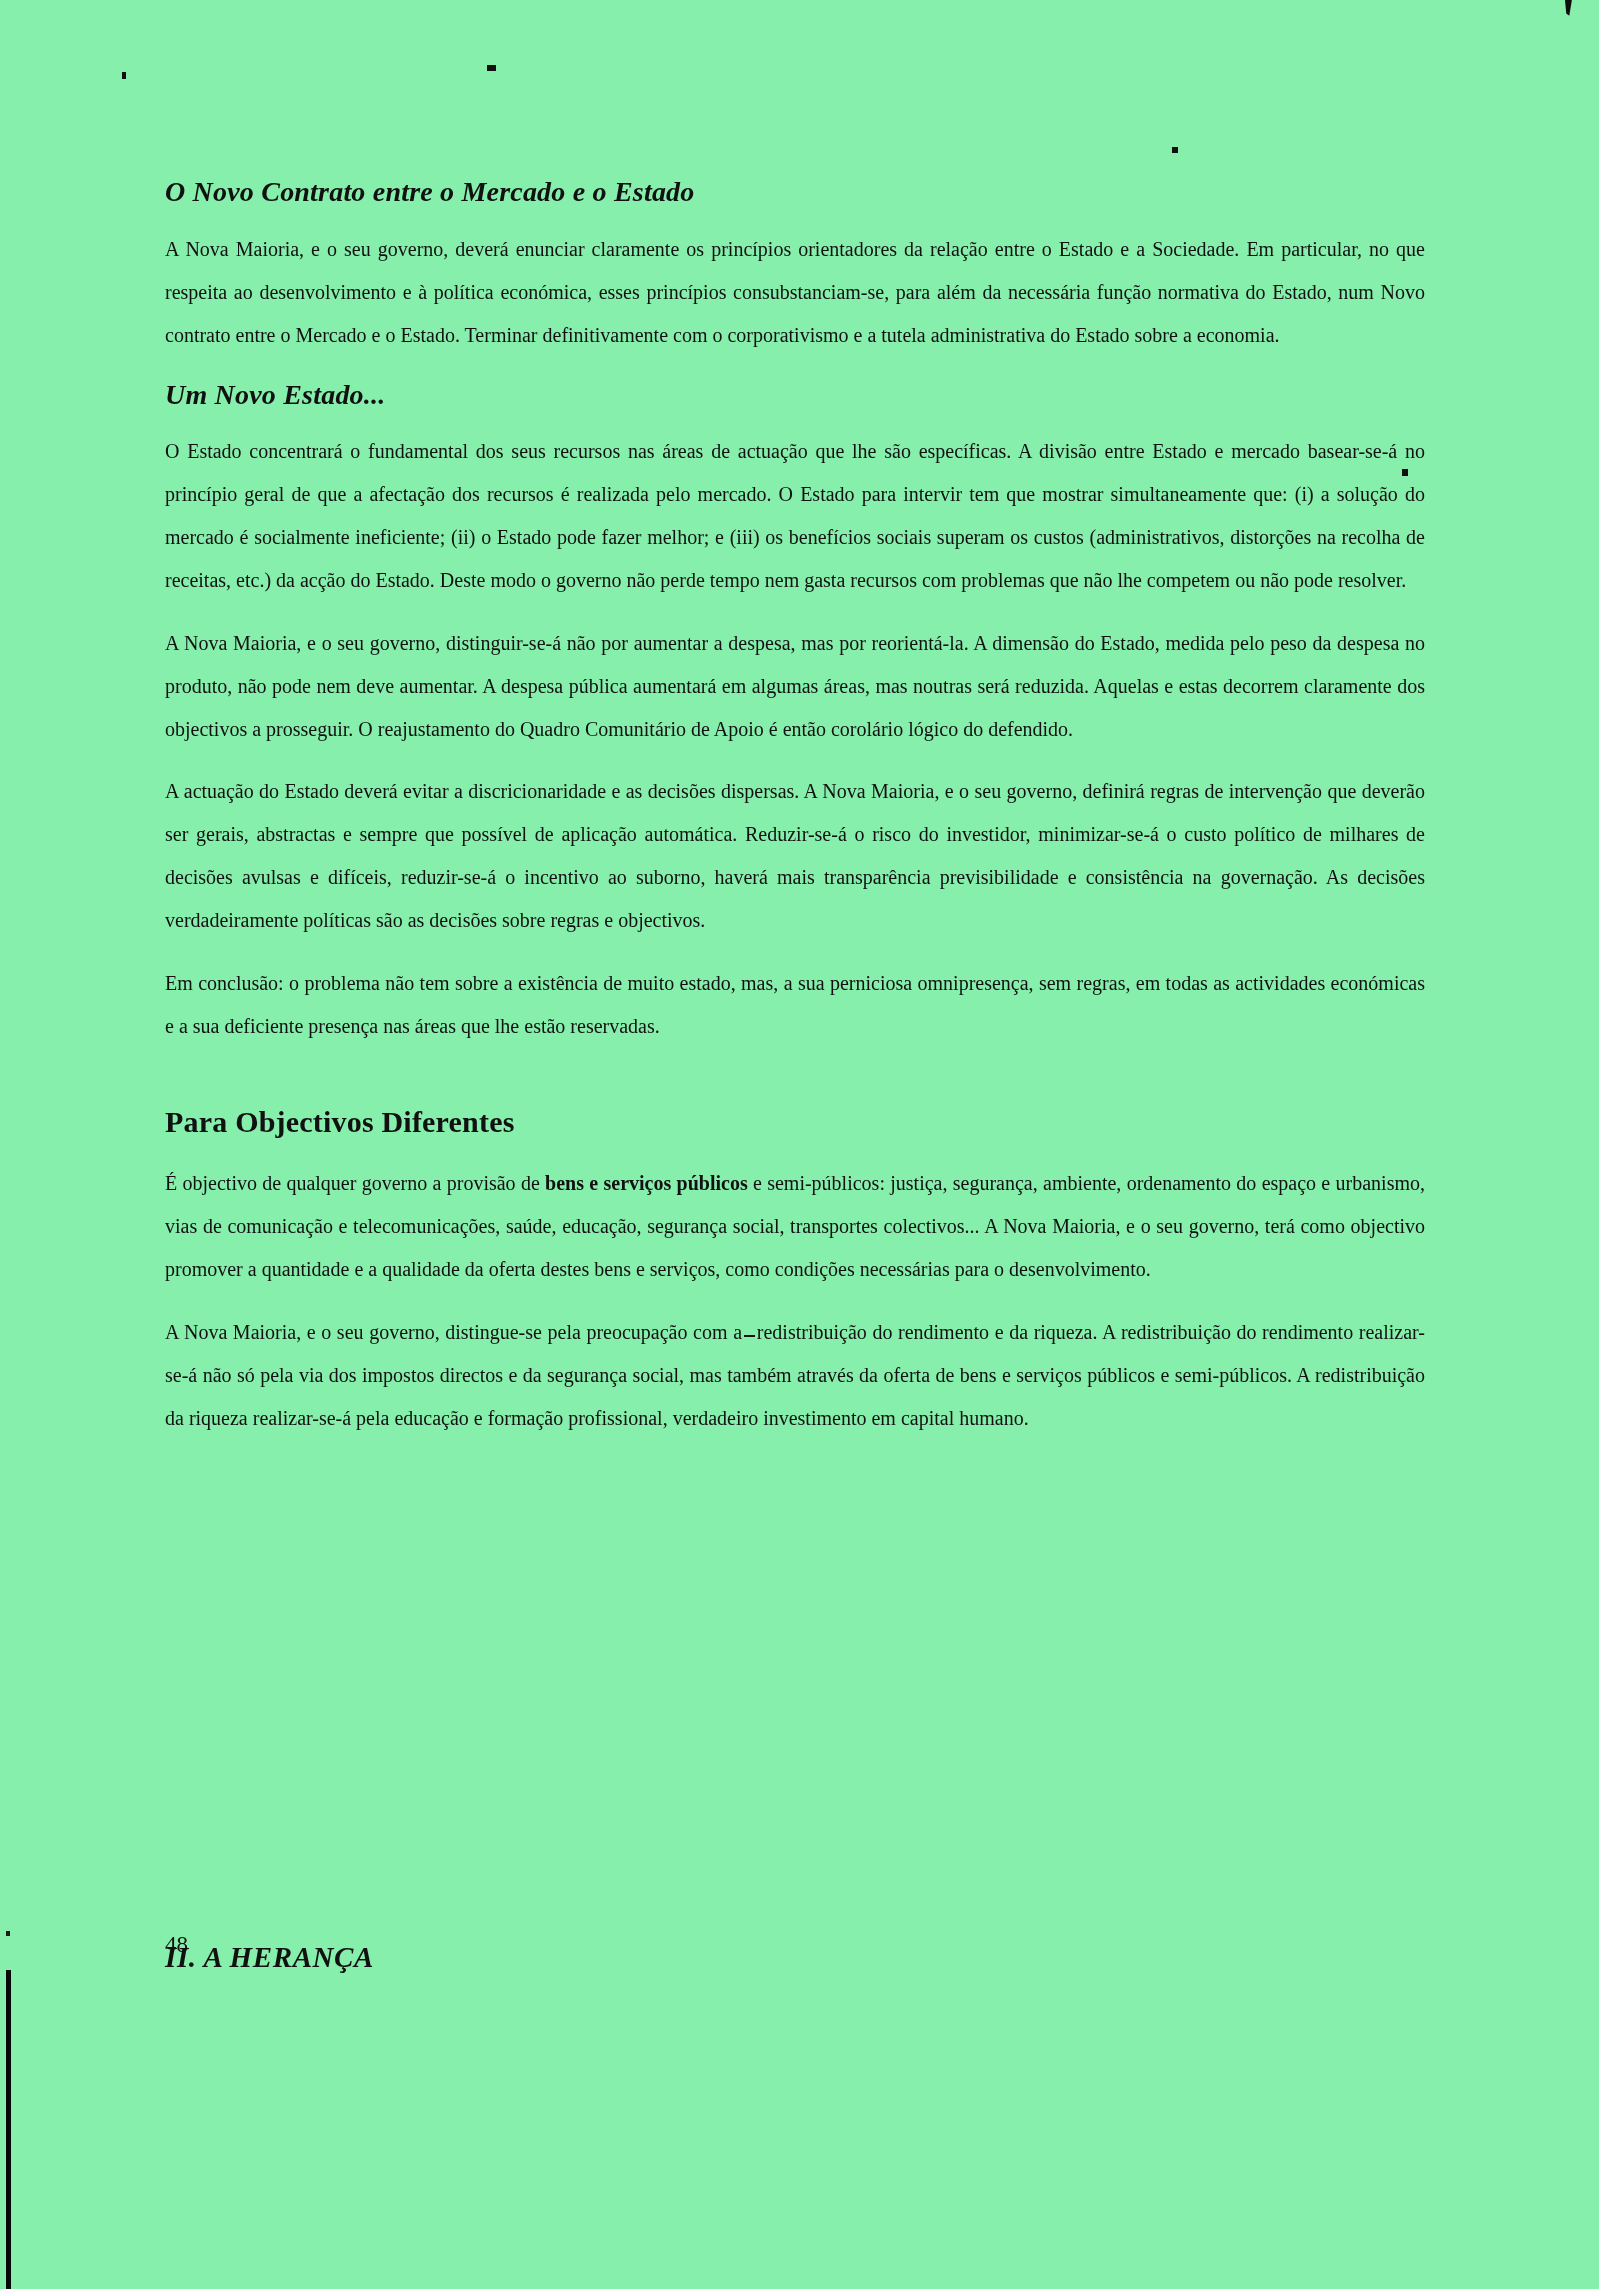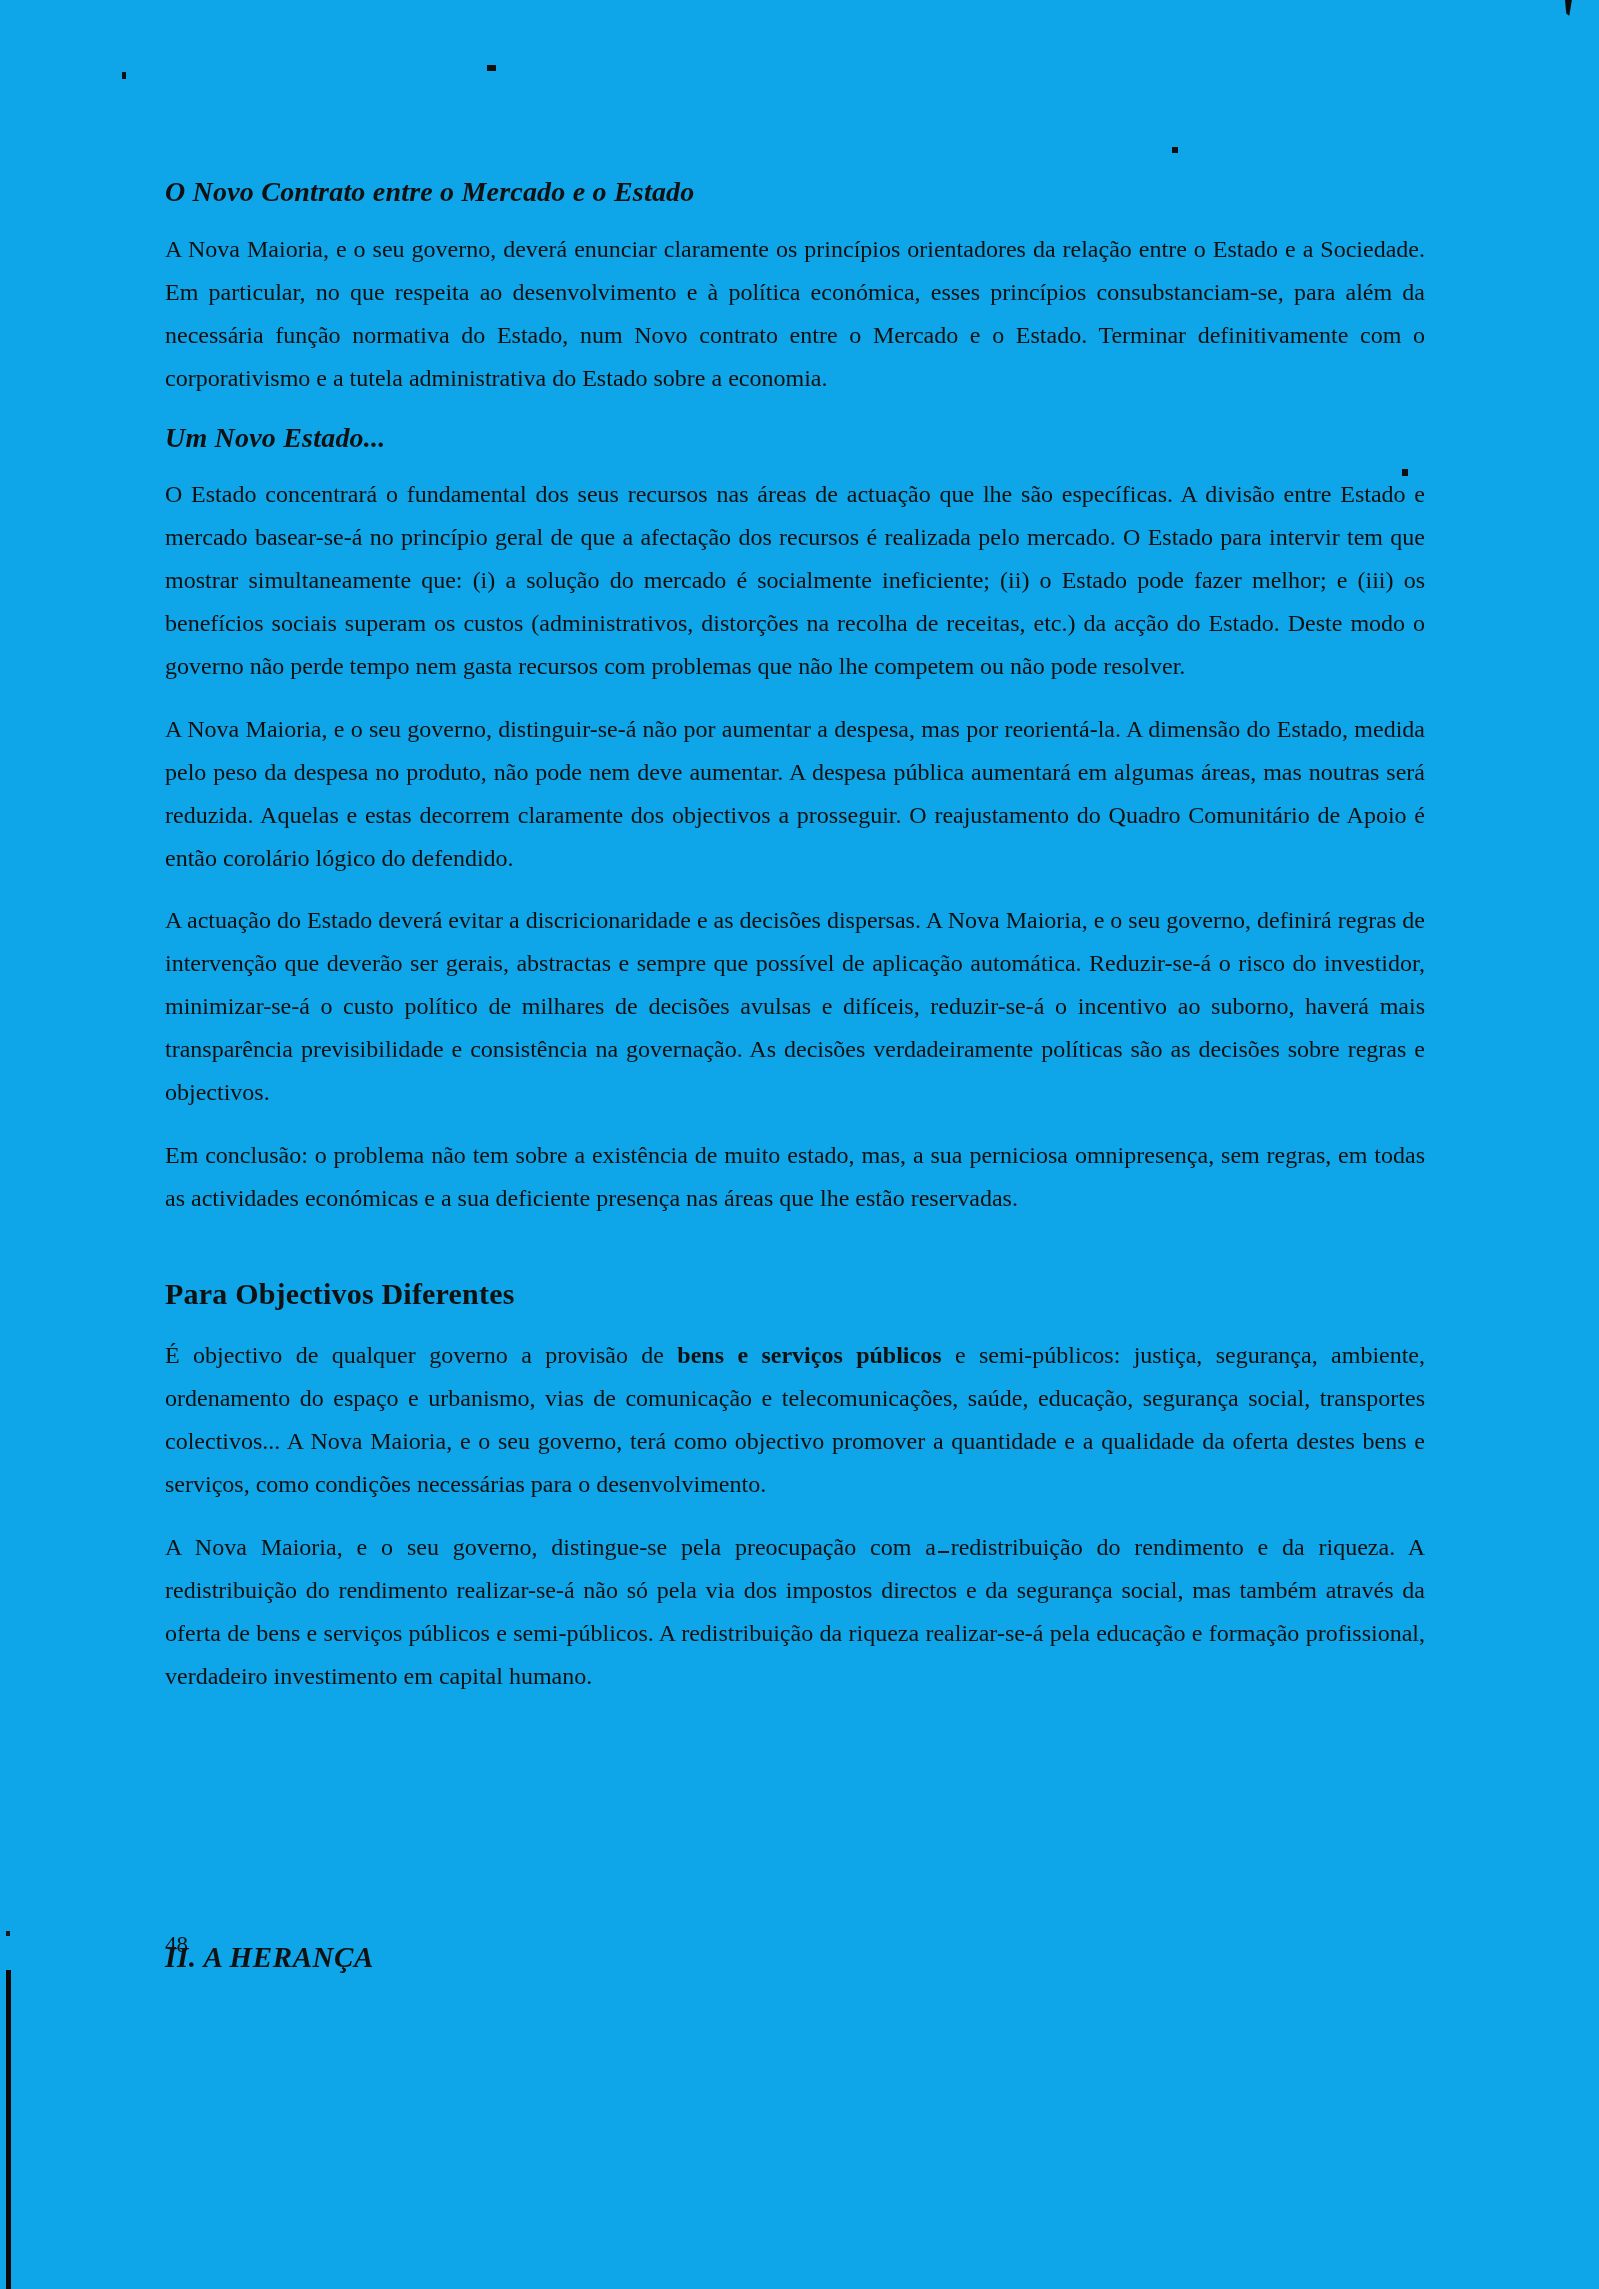--- a/index.html
+++ b/index.html
@@ -6,21 +6,21 @@
   html, body {
     margin: 0;
     padding: 0;
     background: #ffffff;
   }
 
   #page {
     position: relative;
     width: 1600px;
     height: 2290px;
-    background: #0ea5e9;
+    background: #86efac;
     overflow: hidden;
     font-family: "Liberation Serif", "DejaVu Serif", serif;
     color: #111111;
   }
 
   
   .artifact {
     position: absolute;
     background: #101010;
     pointer-events: none;
@@ -70,21 +70,21 @@
 
   .chapter-head {
     font-weight: bold;
     font-size: 29px;
     line-height: 1.25;
     margin: 0;
     letter-spacing: 0.6px;
   }
 
   p.body {
-    font-size: 24px;
+    font-size: 20px;
     line-height: 43px;
     text-align: justify;
     text-justify: inter-word;
     margin: 0 0 19.6px 0;
     hyphens: none;
   }
 
   .gap-before-subhead { margin-top: 20px; }
 
   .b  { font-weight: bold; }

